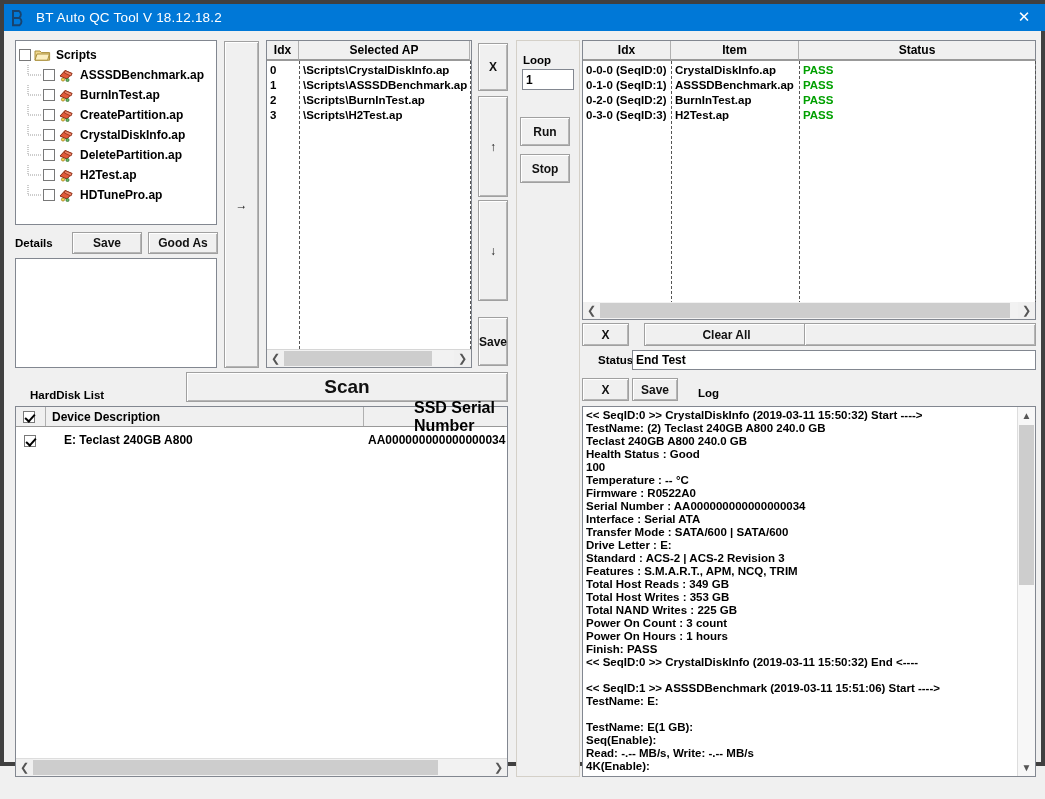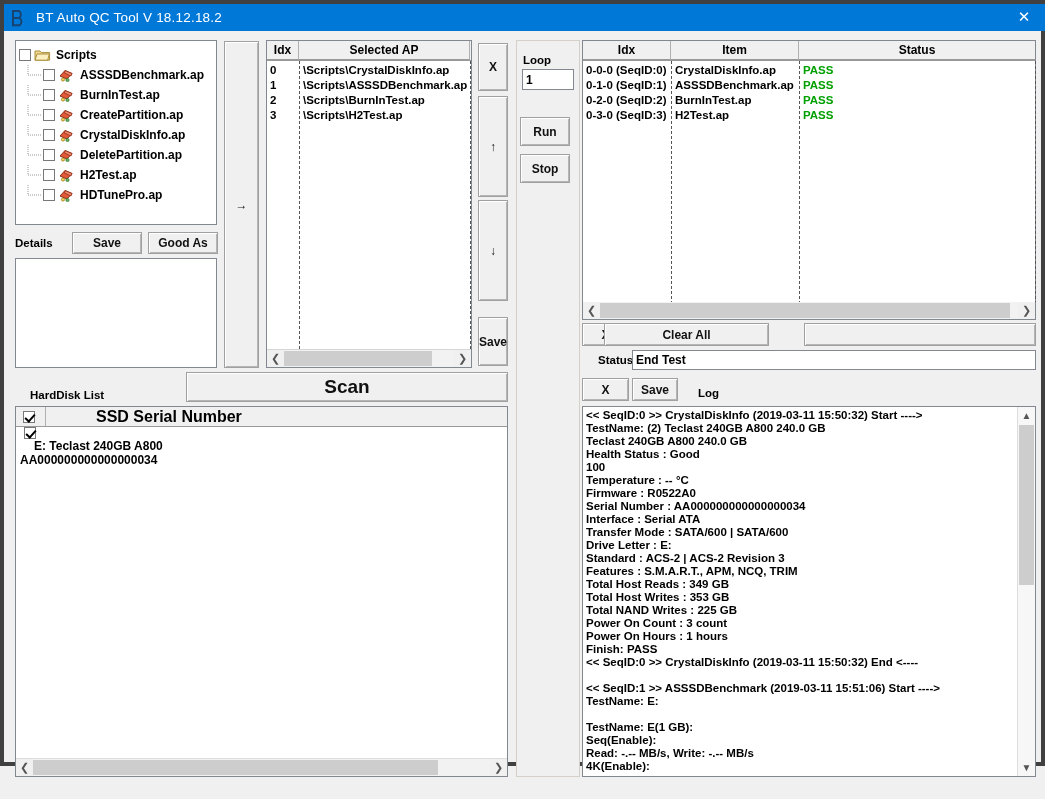--- a/index.html
+++ b/index.html
@@ -99,21 +99,21 @@
   #statusgrid .hdrrow{position:absolute;left:0;top:0;right:0;height:19px;display:flex;
                       border-bottom:1px solid #999;background:#f0f0f0;}
   .srow{display:flex;height:15px;align-items:center;font-size:11.5px;}
   .sidx{width:88px;padding-left:3px;box-sizing:border-box;}
   .sitem{width:128px;padding-left:4px;box-sizing:border-box;white-space:nowrap;}
   .sstat{padding-left:4px;}
   #sg-hscroll{left:578px;top:298px;width:454px;height:18px;}
 
   
   #btn-clear-x{left:578px;top:319px;width:47px;height:23px;}
-  #btn-clear-all{left:600px;top:319px;width:165px;height:23px;}
+  #btn-clear-all{left:640px;top:319px;width:165px;height:23px;}
   #btn-blank{left:800px;top:319px;width:232px;height:23px;}
   #status-label{left:578px;top:350px;margin-left:16px;}
   #status-input{left:628px;top:346px;width:404px;height:20px;}
 
   
   #btn-log-x{left:578px;top:374px;width:47px;height:23px;}
   #btn-log-save{left:628px;top:374px;width:46px;height:23px;}
   #log-label{left:694px;top:383px;}
   #log-box{left:578px;top:402px;width:454px;height:371px;}
   #log-text{position:absolute;left:3px;top:2px;right:18px;bottom:2px;overflow:hidden;
@@ -404,24 +404,25 @@
   </div>
 
   <div class="panel lbl" id="hdd-label">HardDisk List</div>
   <div class="panel btn" id="btn-scan">Scan</div>
 
   <div class="panel sunken" id="hddlist">
     <div class="hdrrow">
       <div class="hcb">
         <span class="cb checked"></span>
       </div>
+      <div class="hdesc">Device Description</div>
       <div class="hser">SSD Serial Number</div>
     </div>
     <div id="hdd-rows" style="position:absolute;left:0;top:20px;right:0;">
-        <div style="display: flex; align-items: flex-start; height: 20px; flex-direction: column;">
+        <div style="display: flex; align-items: flex-end; height: 20px;">
           <span style="width:30px;display:flex;align-items:center;justify-content:center">
             <span class="cb checked"></span>
           </span>
           <span style="width:318px;padding-left:18px;box-sizing:border-box">E: Teclast 240GB A800</span>
           <span style="flex:1;padding-left:4px">AA000000000000000034</span>
         </div>
       </div>
     <div id="hdd-hscroll">
       <div class="hs-arrow">❮</div>
       <div class="hs-track">

